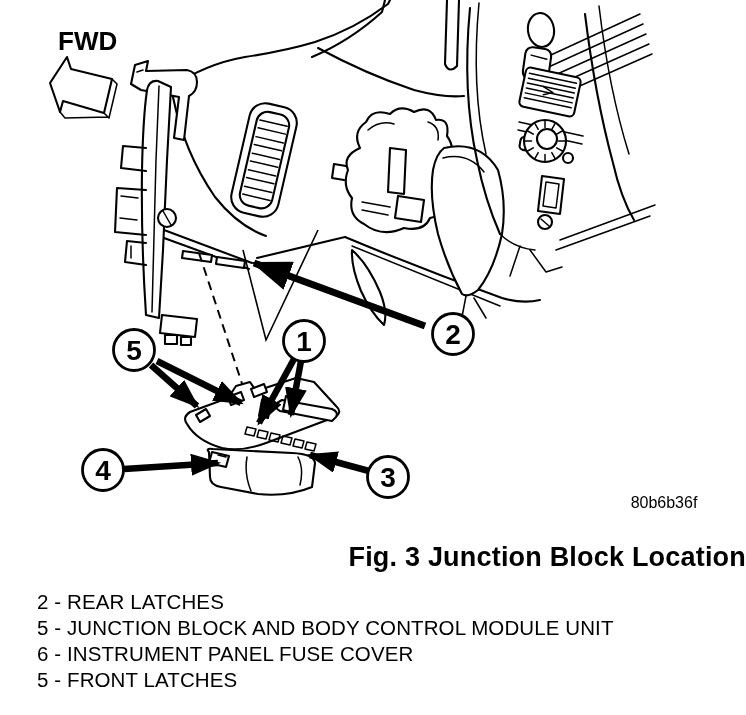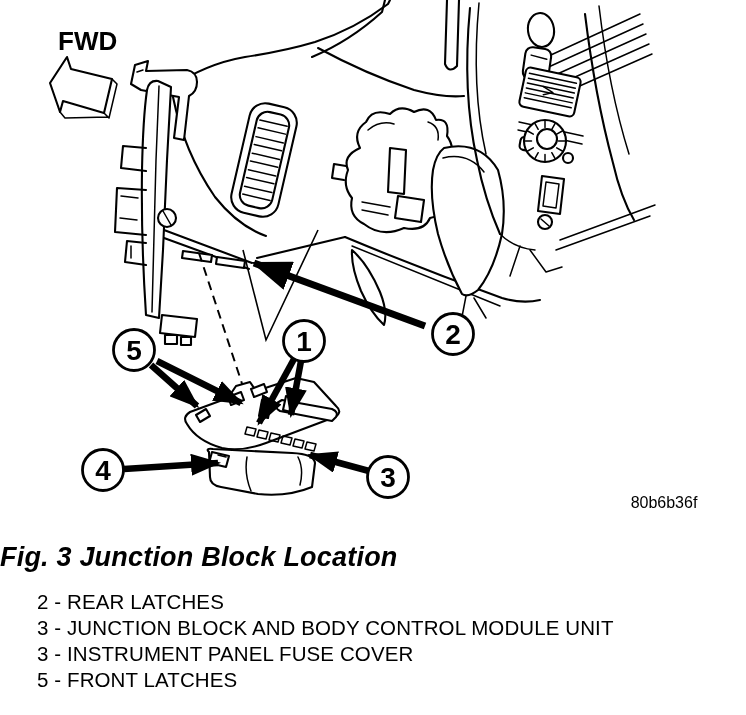--- a/index.html
+++ b/index.html
@@ -17,21 +17,21 @@
   .callout-arrow{stroke:#000;stroke-width:6.5;stroke-linecap:butt;fill:none;}
   .big-arrow{stroke:#000;stroke-width:7;stroke-linecap:butt;fill:none;}
   .callout circle{fill:#fff;stroke:#000;stroke-width:2.8;}
   .callout text{
     font-family:"Liberation Sans",sans-serif;font-size:28px;font-weight:bold;
     text-anchor:middle;fill:#000;
   }
   .fwd-text{font-family:"Liberation Sans",sans-serif;font-size:26px;font-weight:bold;fill:#000;}
   .code-text{font-family:"Liberation Sans",sans-serif;font-size:16px;fill:#000;text-anchor:middle;}
   .caption{
-    margin-top:12px;text-align:left;font-size:27px;font-weight:bold;font-style:italic;
+    margin-top:12px;text-align:right;font-size:27px;font-weight:bold;
     letter-spacing:0.2px;
   }
   .legend{margin:16px 0 0 37px;font-size:20.5px;line-height:26px;letter-spacing:0.1px;}
   .legend-item{white-space:nowrap;}
 </style>
 </head>
 <body>
 
 <div class="page">
 
@@ -198,18 +198,18 @@
       <text x="134" y="360">5</text>
     </g>
 
     <text class="code-text" x="664" y="508">80b6b36f</text>
   </svg>
 
   <div class="caption">Fig. 3 Junction Block Location</div>
 
   <div class="legend">
     <div class="legend-item">2 - REAR LATCHES</div>
-    <div class="legend-item">3 - JUNCTION BLOCK AND BODY CONTROL MODULE UNIT</div>
-    <div class="legend-item">3 - INSTRUMENT PANEL FUSE COVER</div>
+    <div class="legend-item">5 - JUNCTION BLOCK AND BODY CONTROL MODULE UNIT</div>
+    <div class="legend-item">6 - INSTRUMENT PANEL FUSE COVER</div>
     <div class="legend-item">5 - FRONT LATCHES</div>
   </div>
 
 </div>
 
 </body></html>

